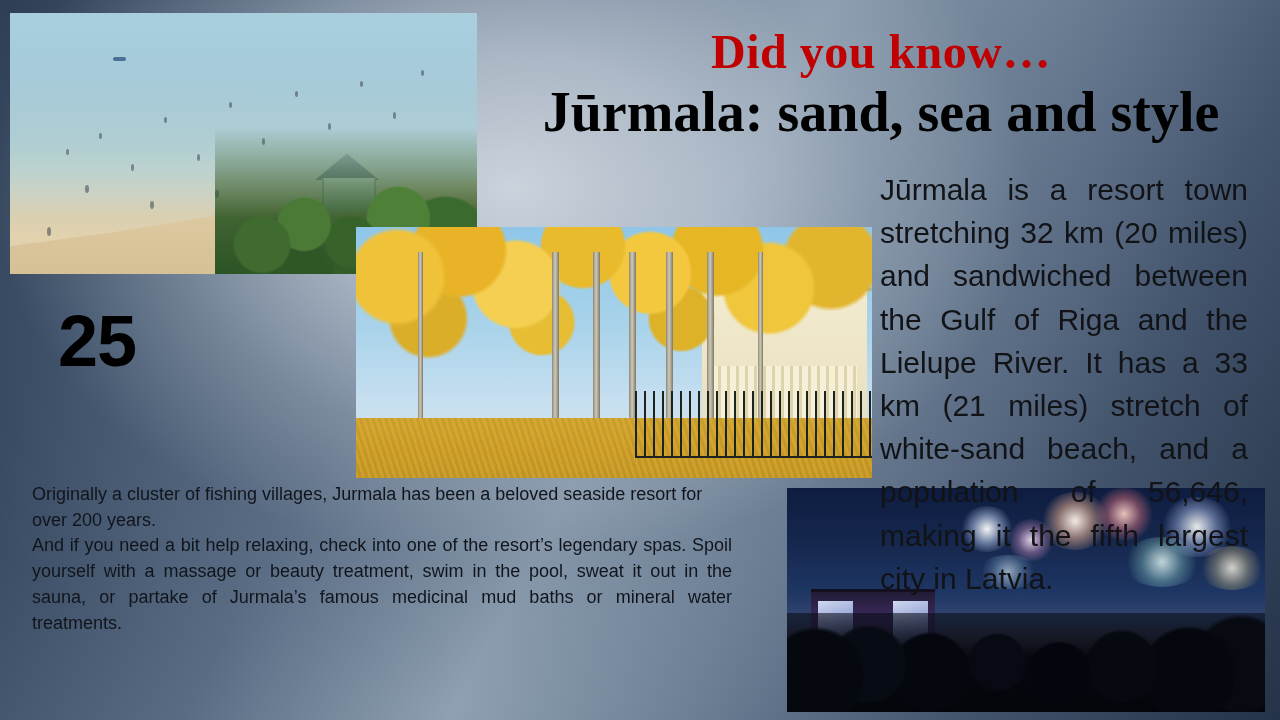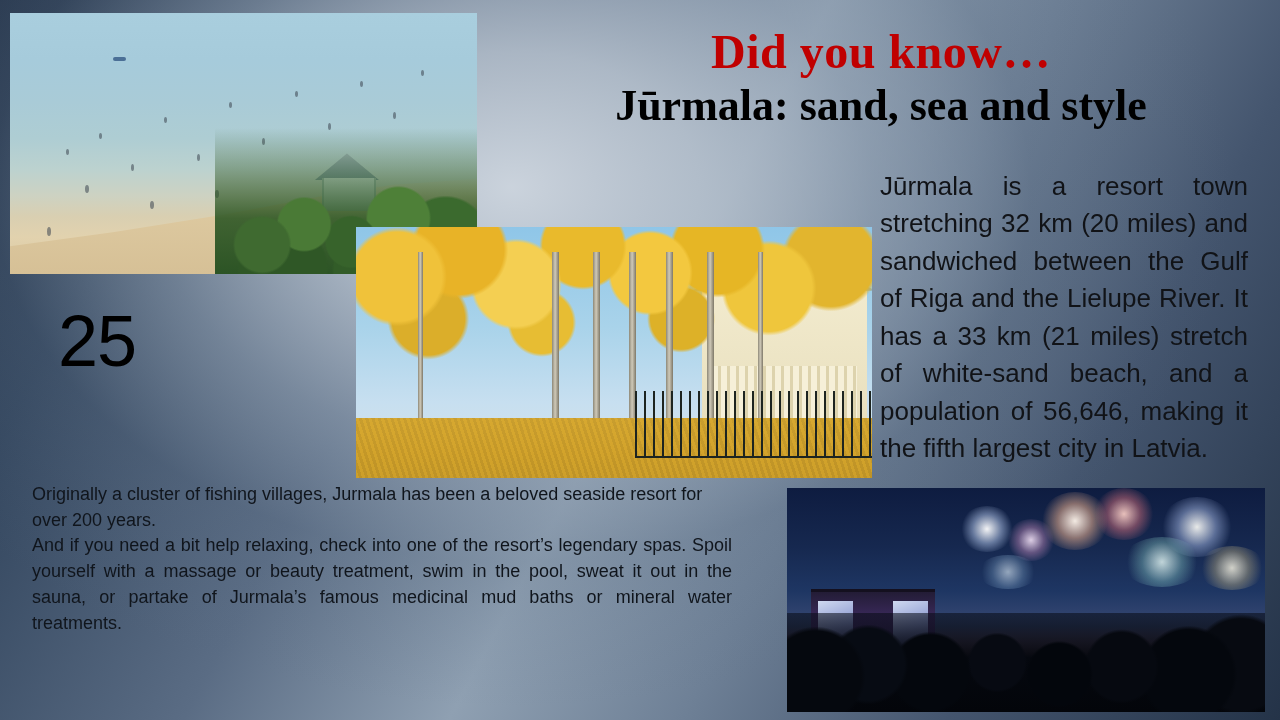--- a/index.html
+++ b/index.html
@@ -176,30 +176,30 @@
     font-family: "Liberation Serif", serif;
     font-weight: bold;
     font-size: 48px;
     line-height: 1.02;
     letter-spacing: 0.5px;
     margin: 0;
   }
   #title-sub {
     font-family: "Liberation Serif", serif;
     font-weight: bold;
-    font-size: 44px;
+    font-size: 56px;
     line-height: 1.06;
     color: #000000;
     margin: 6px 0 0 0;
   }
 
   #body-right {
     position: absolute;
     left: 880px; top: 168px; width: 368px;
-    font-size: 26px;
+    font-size: 30px;
     line-height: 1.44;
     color: #111317;
     text-align: justify;
     text-justify: inter-word;
   }
 
   #body-bottom {
     position: absolute;
     left: 32px; top: 482px; width: 700px;
     font-size: 18px;
@@ -208,21 +208,21 @@
     text-align: justify;
     text-justify: inter-word;
   }
   #body-bottom p { margin: 0; }
   #body-bottom p.last-line { text-align: left; }
 
   #slide-number {
     position: absolute;
     left: 58px; top: 305px;
     font-size: 72px;
-    font-weight: normal;
+    font-weight: bold;
     color: #000000;
     line-height: 1;
     letter-spacing: -1px;
   }
 </style>
 </head>
 <body>
 
 <div id="slide">
 

